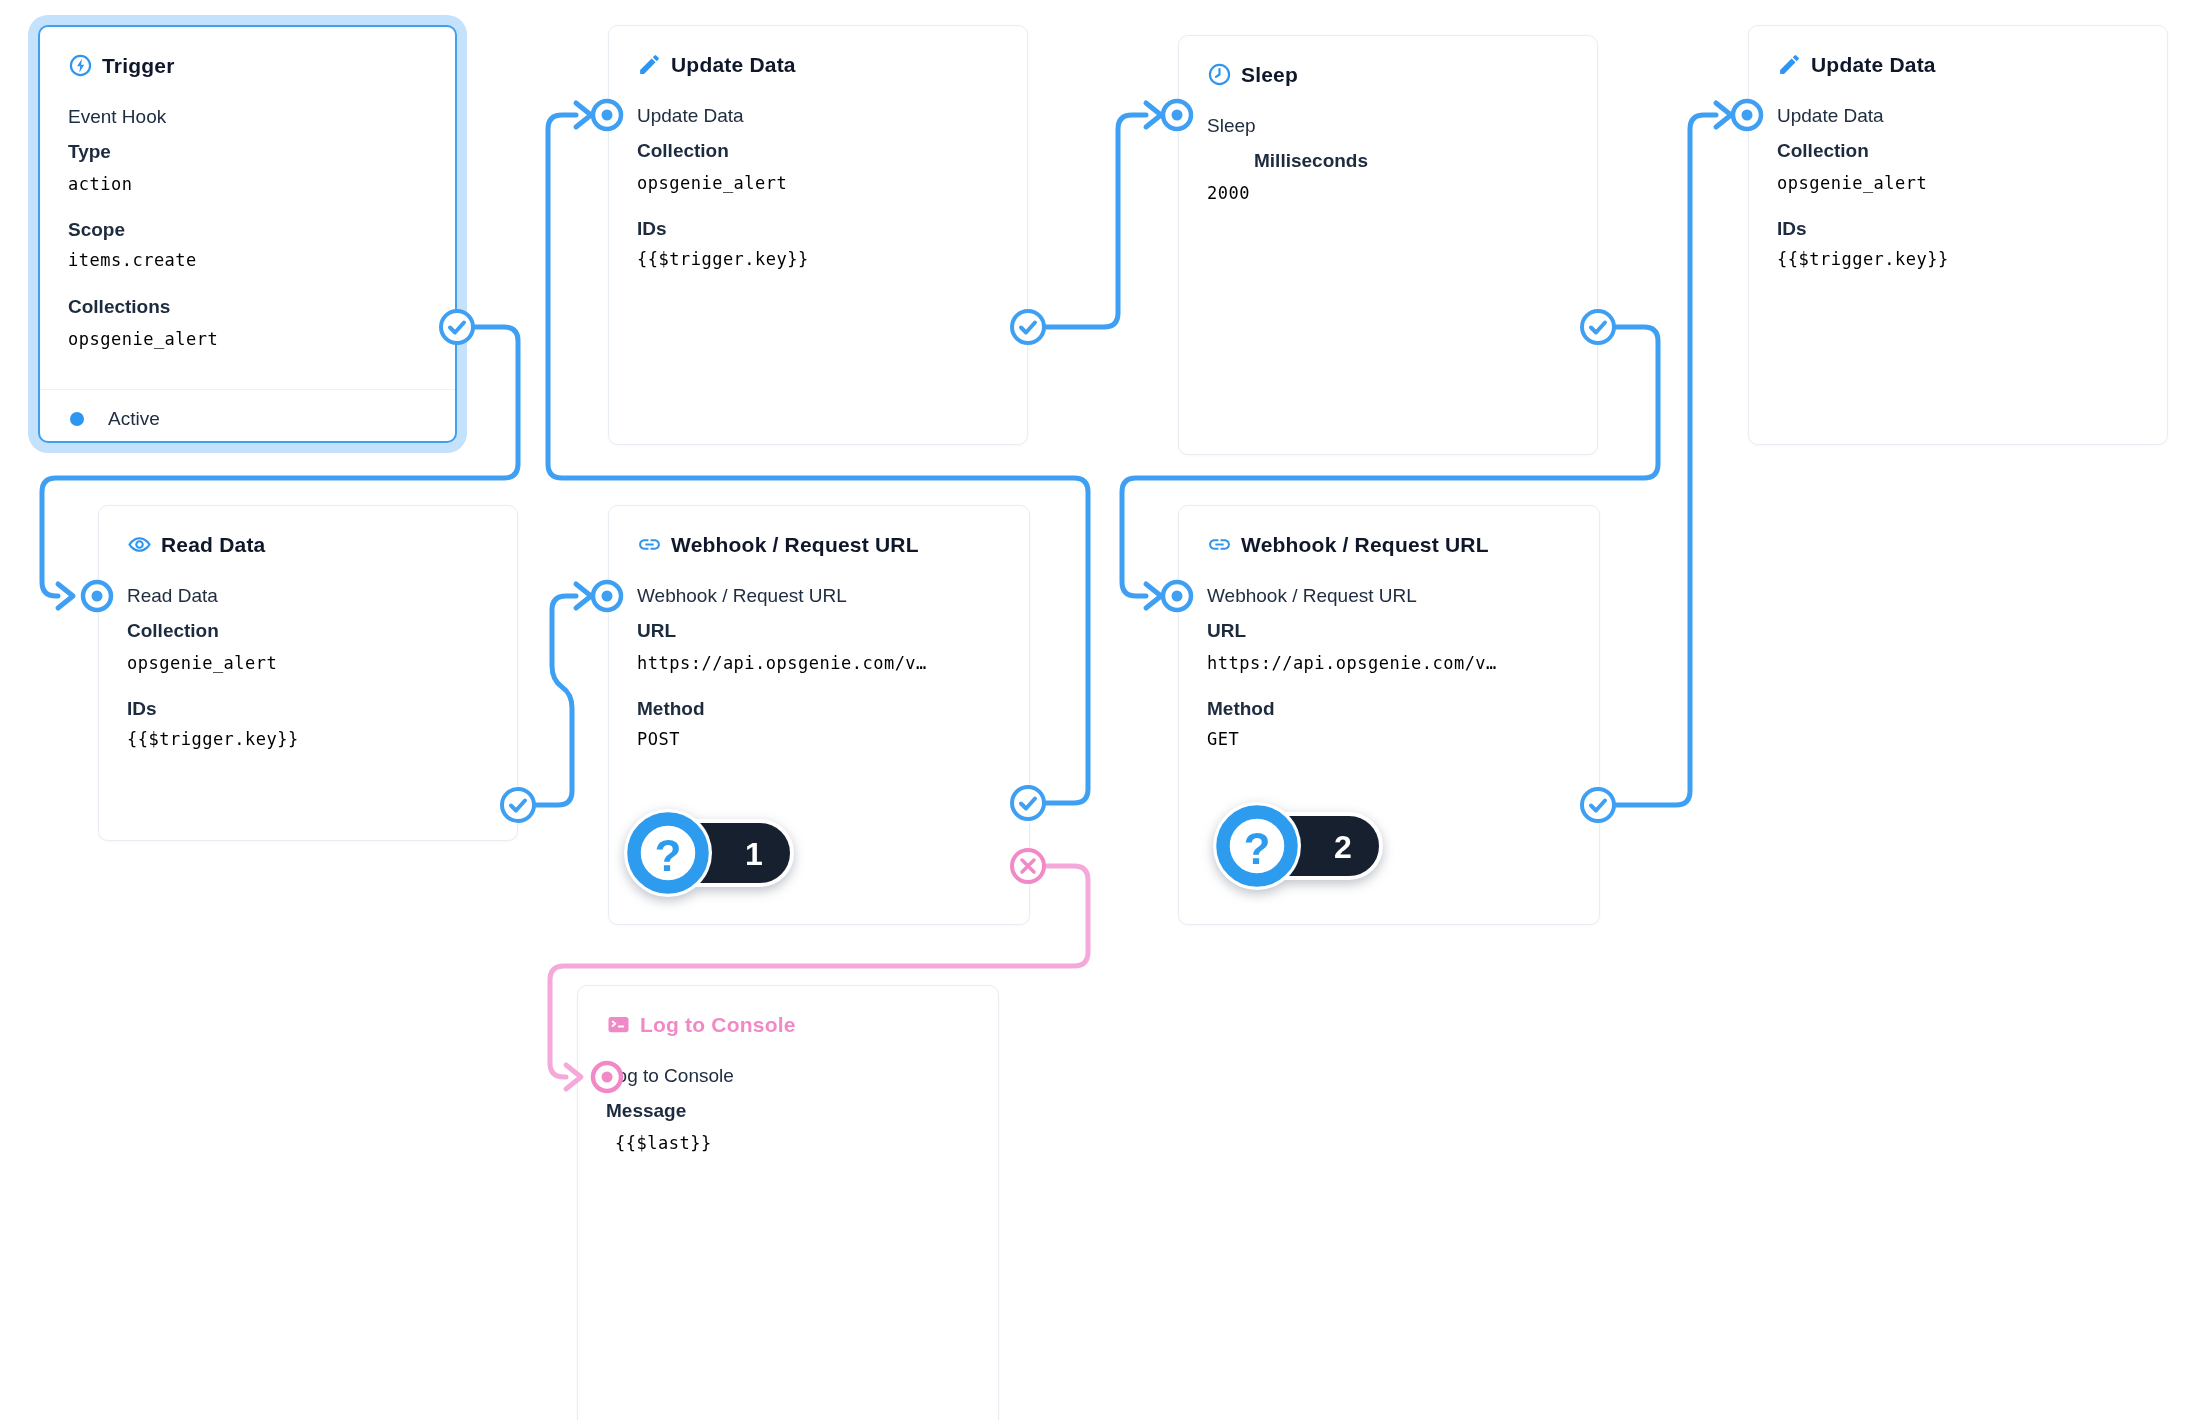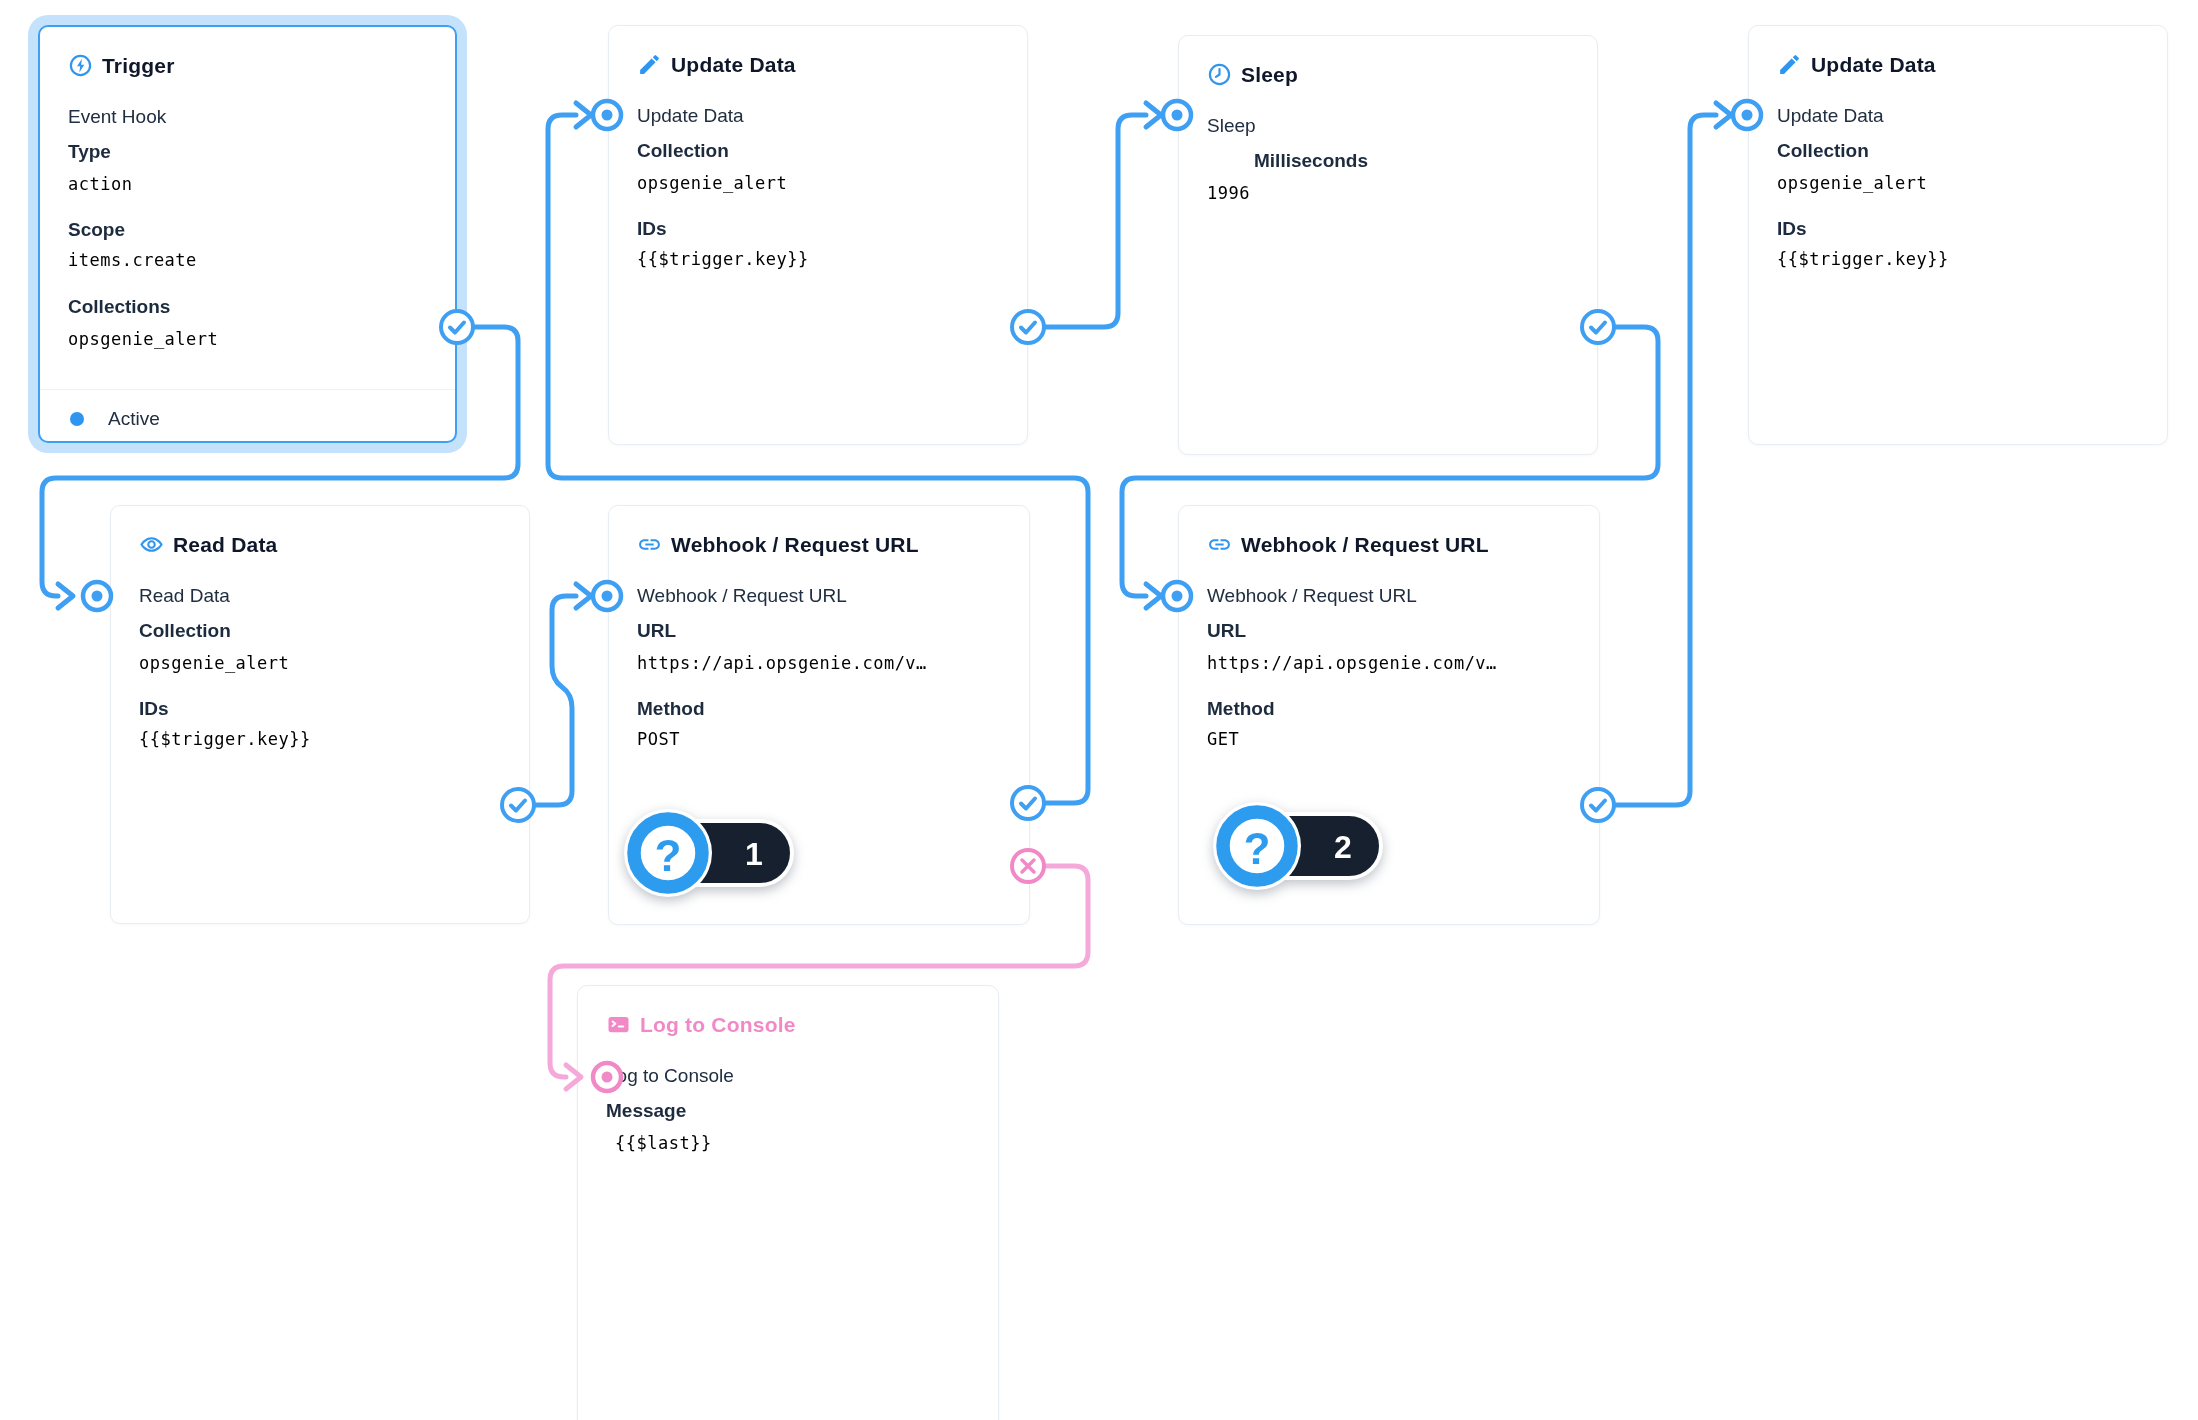--- a/index.html
+++ b/index.html
@@ -165,38 +165,38 @@
       <span class="node-icon">
           <svg viewBox="0 0 24 24">
             <circle cx="12" cy="12" r="9.2" fill="none" stroke="#2e95f1" stroke-width="2.1"></circle>
             <path d="M12 6.8 V12 L8.6 14.3" fill="none" stroke="#2e95f1" stroke-width="2.1" stroke-linecap="round" stroke-linejoin="round"></path>
           </svg>
         </span>
       <span class="node-title">Sleep</span>
     </div>
   <div class="nline text" style="top: 76px;">Sleep</div>
       <div class="nline label" style="top: 111px; margin-left: 47px;">Milliseconds</div>
-      <div class="nline value" style="top: 143px;">1996</div>
+      <div class="nline value" style="top: 143px;">2000</div>
     </div>
     <div class="node tone-blue" style="left: 1748px; top: 25px; width: 420px; height: 420px;">
     <div class="node-header">
       <span class="node-icon">
           <svg viewBox="0 0 24 24">
             <path fill="#2e95f1" d="M3 17.25V21h3.75L17.81 9.94l-3.75-3.75L3 17.25zM20.71 7.04a1 1 0 0 0 0-1.41l-2.34-2.34a1 1 0 0 0-1.41 0l-1.83 1.83 3.75 3.75 1.83-1.83z"></path>
           </svg>
         </span>
       <span class="node-title">Update Data</span>
     </div>
   <div class="nline text" style="top: 76px;">Update Data</div>
       <div class="nline label" style="top: 111px;">Collection</div>
       <div class="nline value" style="top: 143px;">opsgenie_alert</div>
       <div class="nline label" style="top: 189px;">IDs</div>
       <div class="nline value" style="top: 219px;">{{$trigger.key}}</div>
     </div>
-    <div class="node tone-blue" style="left: 98px; top: 505px; width: 420px; height: 419px; margin-left: 12px;">
+    <div class="node tone-blue" style="left: 98px; top: 505px; width: 420px; height: 336px;">
     <div class="node-header">
       <span class="node-icon">
           <svg viewBox="0 0 24 24">
             <path d="M2.4 12 S5.8 6 12 6 s9.6 6 9.6 6 -3.4 6 -9.6 6 S2.4 12 2.4 12 Z" fill="none" stroke="#2e95f1" stroke-width="2"></path>
             <circle cx="12" cy="12" r="3.1" fill="none" stroke="#2e95f1" stroke-width="2"></circle>
           </svg>
         </span>
       <span class="node-title">Read Data</span>
     </div>
   <div class="nline text" style="top: 76px;">Read Data</div>

